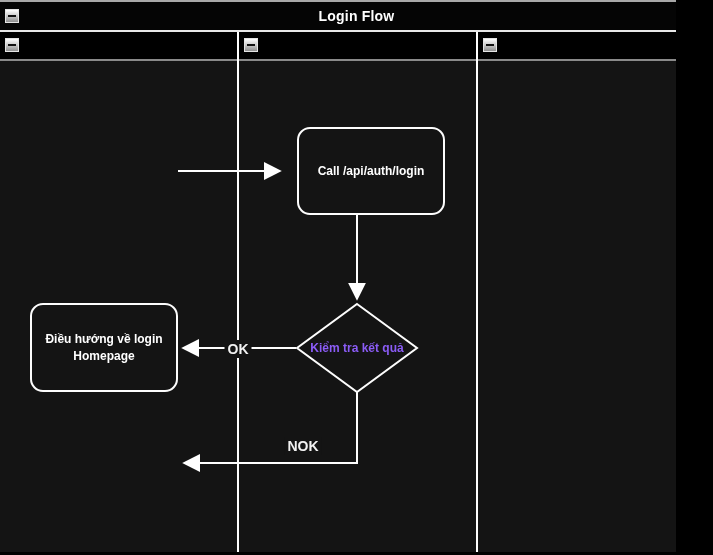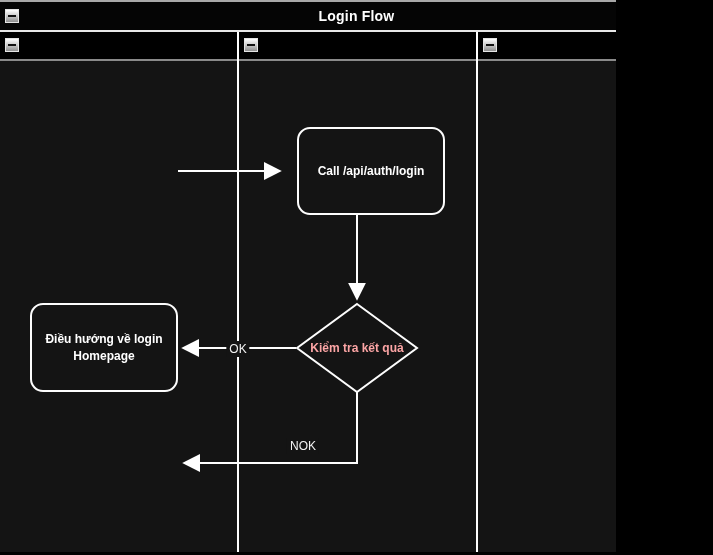--- a/index.html
+++ b/index.html
@@ -2,21 +2,21 @@
 <html><head>
 <meta charset="utf-8">
 <style>
   html, body {
     margin: 0; padding: 0;
     background: #000;
     font-family: "Liberation Sans", "DejaVu Sans", sans-serif;
   }
   .canvas {
     position: relative;
-    width: 616px; height: 555px;
+    width: 676px; height: 555px;
     background: #000;
     overflow: hidden;
   }
   
   .pool-top-border    { position:absolute; left:0; top:0; width:713px; height:2px; background:#a8a8a8; }
   .pool-title-bar     { position:absolute; left:0; top:2px; width:713px; height:28px; background:#050505;
                         display:flex; align-items:center; justify-content:center; }
   .title-sep          { position:absolute; left:0; top:30px; width:713px; height:2px; background:#e8e8e8; }
   .lane-header-row    { position:absolute; left:0; top:32px; width:713px; height:27px; }
   .header-sep         { position:absolute; left:0; top:59px; width:713px; height:2px; background:#8a8a8a; }
@@ -60,31 +60,31 @@
     padding:4px 10px;
   }
   #node-input-login    { left:30px;  top:127px; width:148px; height:88px; }
   #node-call-api       { left:291px; top:127px; width:148px; height:88px;margin-left:6px; }
   #node-navigate-home  { left:30px;  top:303px; width:148px; height:89px; }
   #node-error-message  { left:30px;  top:419px; width:150px; height:89px; }
 
   .diamond-label {
     position:absolute; left:297px; top:334px; width:120px; height:28px;
     display:flex; align-items:center; justify-content:center;
-    color:#fca5a5; font-weight:bold; font-size:12px; text-align:center;
+    color:#8b5cf6; font-weight:bold; font-size:12px; text-align:center;
     white-space:nowrap;
   }
 
   svg.edges { position:absolute; left:0; top:0; width:713px; height:555px; }
 
   .edge-label {
     position:absolute;
     transform:translate(-50%, -50%);
     background:#141414;
-    color:#f2f2f2; font-size:12px; font-weight:400;
+    color:#f2f2f2; font-size:14px; font-weight:700;
     padding:1px 3px;
     white-space:nowrap;
   }
   #edge-label-ok  { left:238px; top:349px; }
   #edge-label-nok { left:303px; top:446px; }
 </style>
 </head>
 <body>
 
 <div class="canvas">

